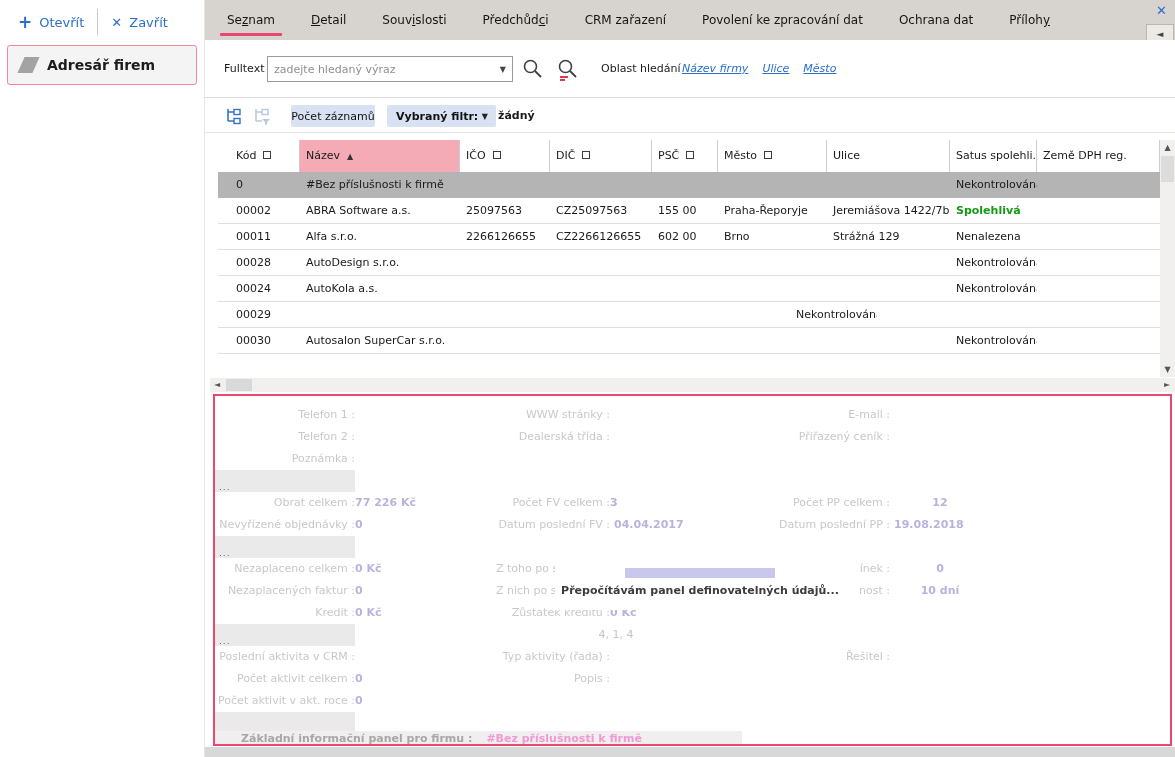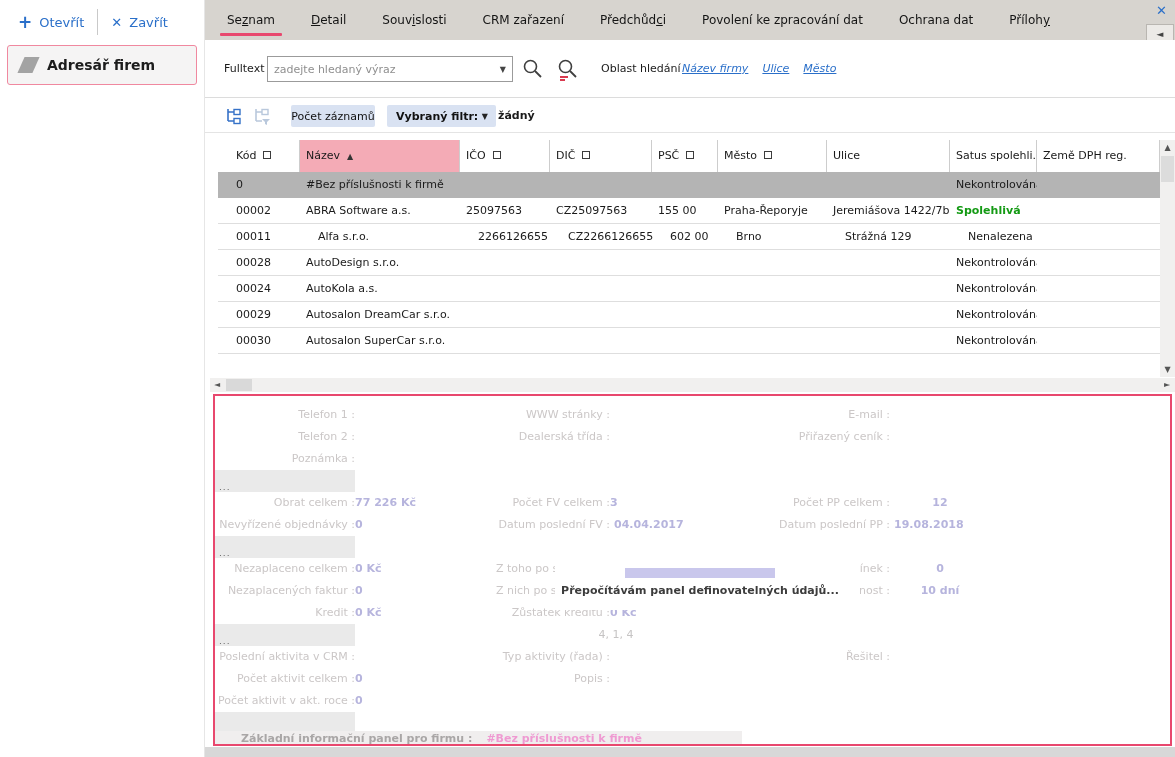--- a/index.html
+++ b/index.html
@@ -116,22 +116,22 @@
       <span class="folder-label">Adresář firem</span>
     </div>
   </aside>
 
   <div class="main">
 
     <div class="tabbar">
       <div class="tab active"><span>Se</span><u>z</u><span>nam</span><span class="tab-underline"></span></div>
         <div class="tab"><span></span><u>D</u><span>etail</span></div>
         <div class="tab"><span>Souv</span><u>i</u><span>slosti</span></div>
+        <div class="tab"><span>Předchůd</span><u>c</u><span>i</span></div>
         <div class="tab"><span>CRM zařazení</span></div>
-        <div class="tab"><span>Předchůd</span><u>c</u><span>i</span></div>
         <div class="tab"><span>Povolení ke zpracování dat</span></div>
         <div class="tab"><span>Ochrana dat</span></div>
         <div class="tab"><span>Příloh</span><u>y</u></div>
         <span class="close-x">✕</span>
       <span class="tab-scroll">◄</span>
     </div>
 
     <div class="search-row">
       <span class="ft-label">Fulltext</span>
       <div class="combo">
@@ -214,21 +214,21 @@
           <div class="gcell" style="width: 90px;">25097563</div>
           <div class="gcell" style="width: 102px;">CZ25097563</div>
           <div class="gcell" style="width: 66px;">155 00</div>
           <div class="gcell" style="width: 109px;">Praha-Řeporyje</div>
           <div class="gcell" style="width: 123px;">Jeremiášova 1422/7b</div>
           <div class="gcell st-reliable" style="width: 87px;">Spolehlivá</div>
           <div class="gcell" style="width: 123px;"></div>
         </div>
         <div class="grow">
           <div class="gcell first" style="width: 82px;">00011</div>
-          <div class="gcell" style="width: 160px; margin-left: 12px;">Alfa s.r.o.</div>
+          <div class="gcell" style="width: 160px;">Alfa s.r.o.</div>
           <div class="gcell" style="width: 90px;">2266126655</div>
           <div class="gcell" style="width: 102px;">CZ2266126655</div>
           <div class="gcell" style="width: 66px;">602 00</div>
           <div class="gcell" style="width: 109px;">Brno</div>
           <div class="gcell" style="width: 123px;">Strážná 129</div>
           <div class="gcell" style="width: 87px;">Nenalezena</div>
           <div class="gcell" style="width: 123px;"></div>
         </div>
         <div class="grow">
           <div class="gcell first" style="width: 82px;">00028</div>
@@ -247,21 +247,20 @@
           <div class="gcell" style="width: 90px;"></div>
           <div class="gcell" style="width: 102px;"></div>
           <div class="gcell" style="width: 66px;"></div>
           <div class="gcell" style="width: 109px;"></div>
           <div class="gcell" style="width: 123px;"></div>
           <div class="gcell" style="width: 87px;">Nekontrolována</div>
           <div class="gcell" style="width: 123px;"></div>
         </div>
         <div class="grow">
           <div class="gcell first" style="width: 82px;">00029</div>
-          <div class="gcell" style="width: 160px;">Autosalon DreamCar s.r.o.</div>
           <div class="gcell" style="width: 90px;"></div>
           <div class="gcell" style="width: 102px;"></div>
           <div class="gcell" style="width: 66px;"></div>
           <div class="gcell" style="width: 109px;"></div>
           <div class="gcell" style="width: 123px;"></div>
           <div class="gcell" style="width: 87px;">Nekontrolována</div>
           <div class="gcell" style="width: 123px;"></div>
         </div>
         <div class="grow">
           <div class="gcell first" style="width: 82px;">00030</div>

